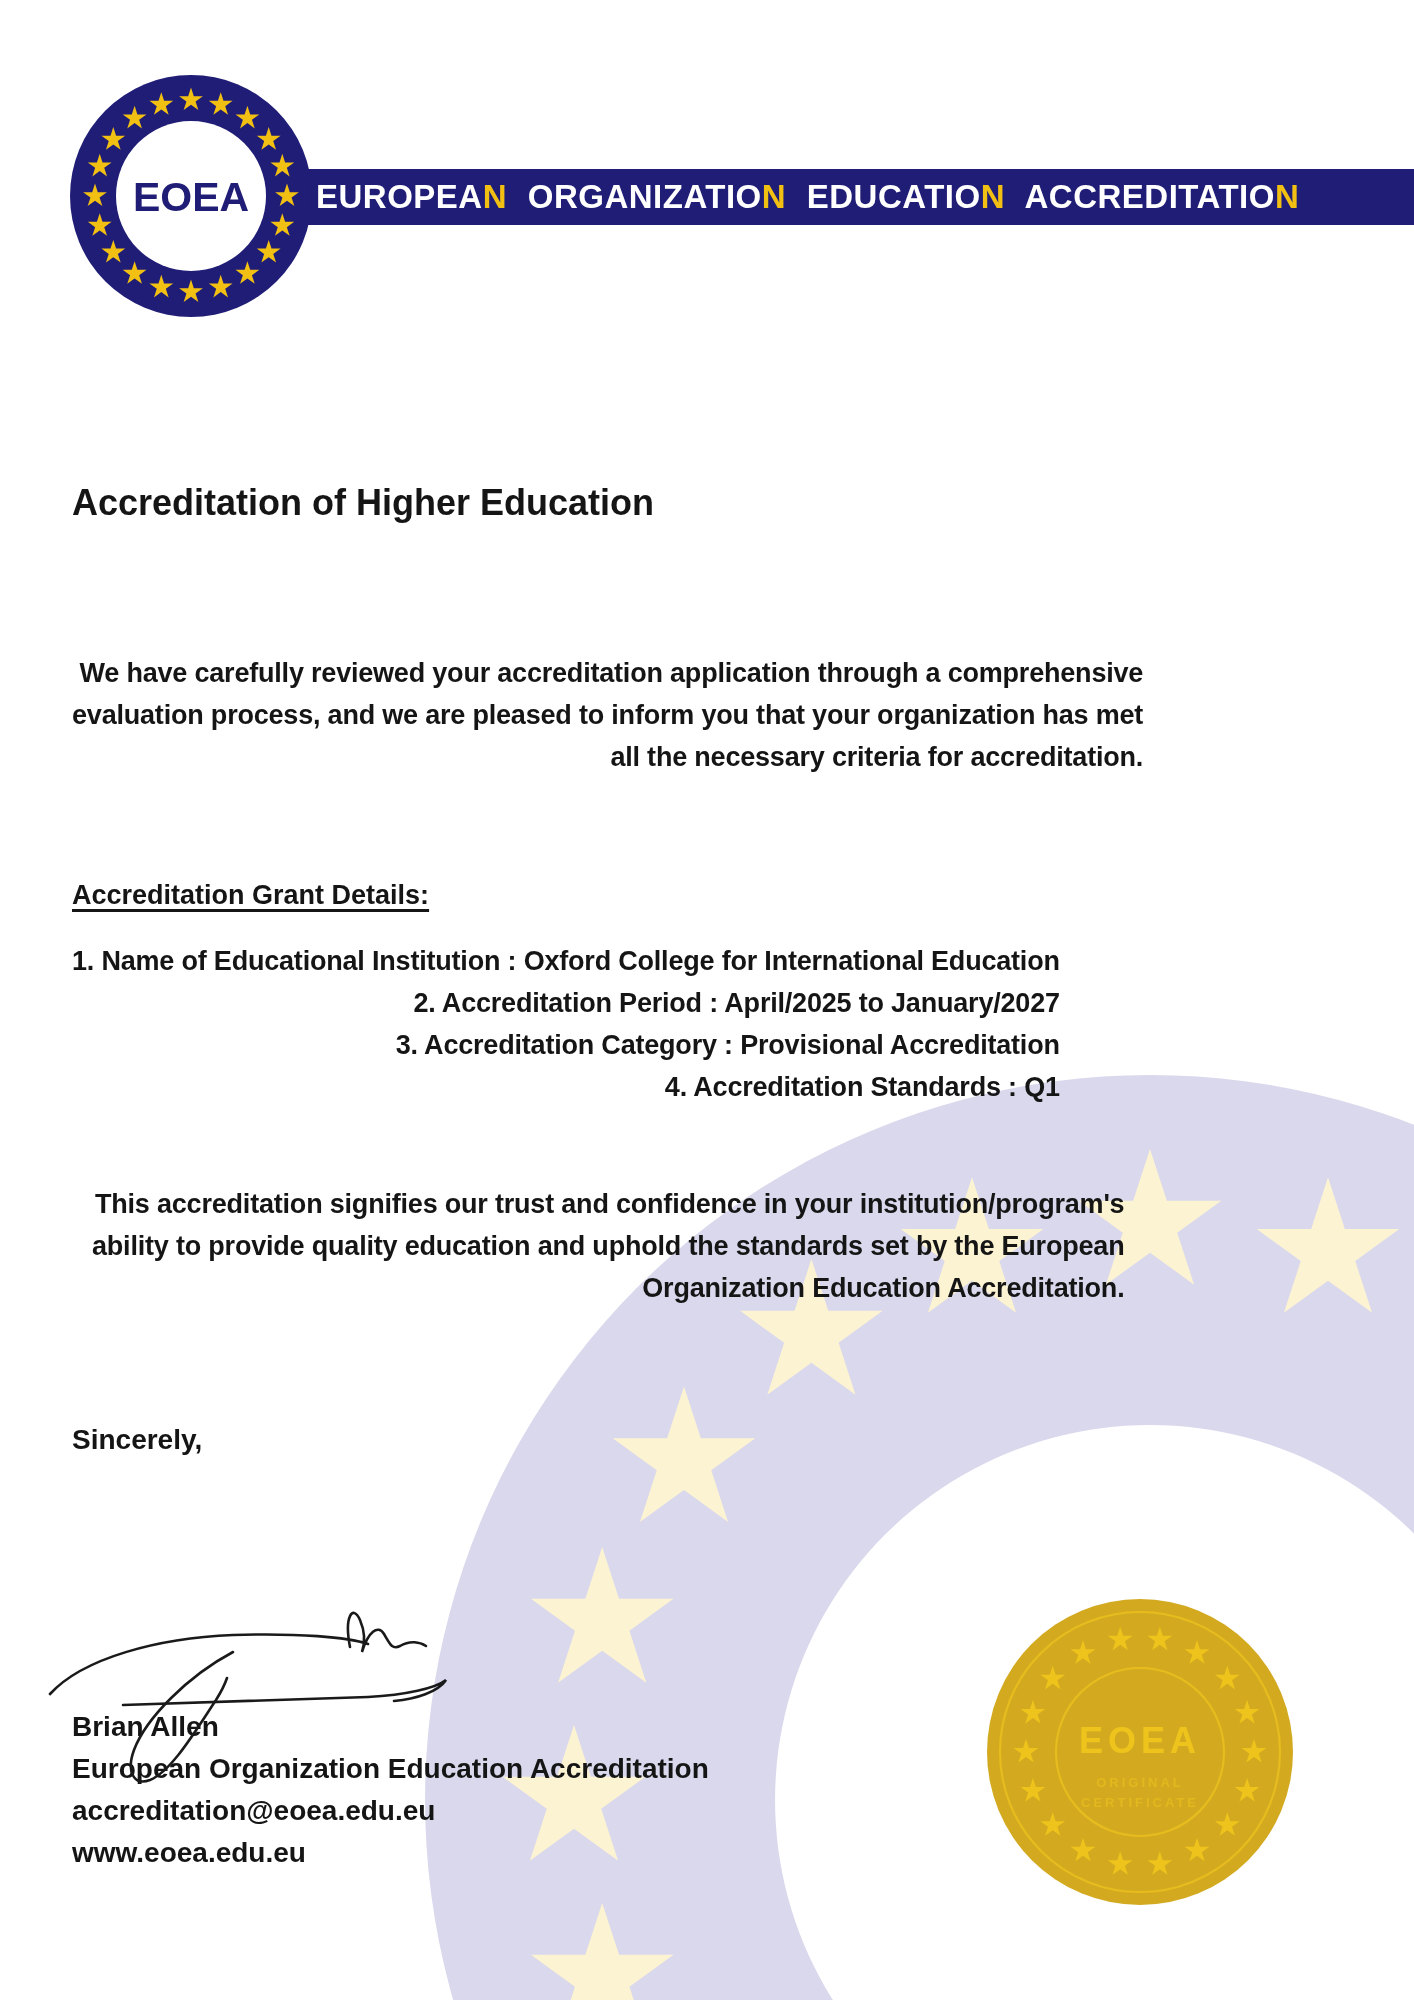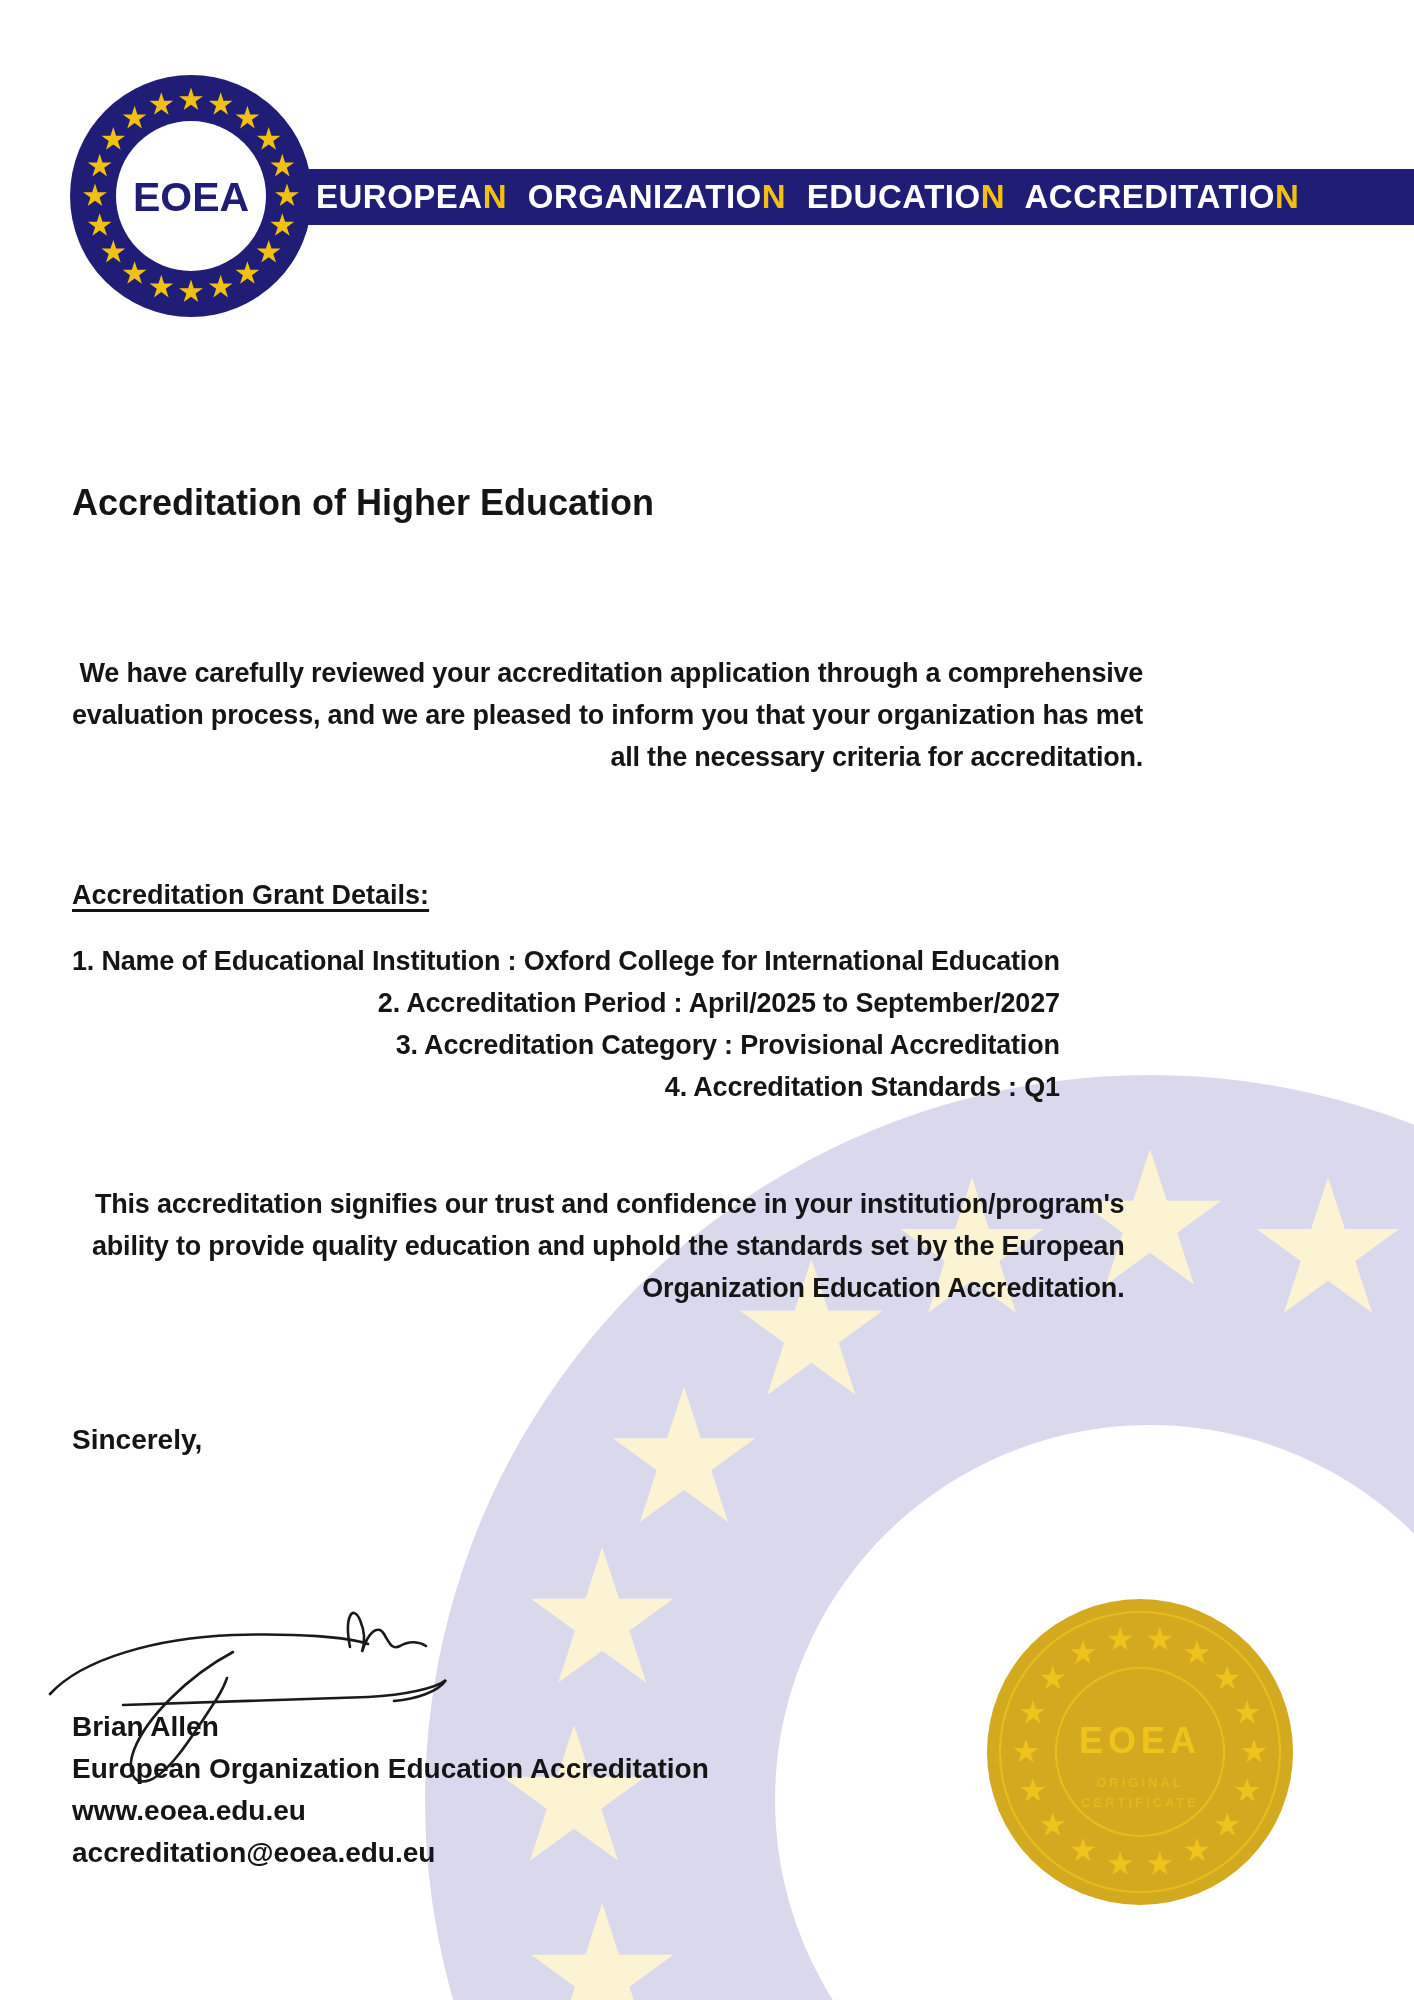--- a/index.html
+++ b/index.html
@@ -121,21 +121,21 @@
   <div class="layer para" id="intro">
     <div class="line">We have carefully reviewed your accreditation application through a comprehensive</div>
     <div class="line">evaluation process, and we are pleased to inform you that your organization has met</div>
     <div class="line">all the necessary criteria for accreditation.</div>
   </div>
 
   <div class="layer grant-heading">Accreditation Grant Details:</div>
 
   <div class="layer para" id="grant-items">
     <div class="line">1. Name of Educational Institution : Oxford College for International Education</div>
-    <div class="line">2. Accreditation Period : April/2025 to September/2027</div>
+    <div class="line">2. Accreditation Period : April/2025 to January/2027</div>
     <div class="line">3. Accreditation Category : Provisional Accreditation</div>
     <div class="line">4. Accreditation Standards : Q1</div>
   </div>
 
   <div class="layer para" id="statement">
     <div class="line">This accreditation signifies our trust and confidence in your institution/program's</div>
     <div class="line">ability to provide quality education and uphold the standards set by the European</div>
     <div class="line">Organization Education Accreditation.</div>
   </div>
 
@@ -144,22 +144,22 @@
   <svg class="signature-svg" width="440" height="230" viewBox="0 0 440 230" fill="none" stroke="#1a1a1a" stroke-width="2.6" stroke-linecap="round">
     <path d="M12,102 C45,66 120,46 195,43 C260,41 310,45 330,52"></path>
     <path d="M85,113 L330,105 C368,103 398,96 408,88 C400,100 378,107 356,109"></path>
     <path d="M312,55 C306,24 315,12 322,28 C328,42 326,54 324,60 C330,40 340,32 346,42 C352,52 354,58 362,54 C372,48 382,50 388,54"></path>
     <path d="M195,60 C150,84 108,126 96,158 C88,180 96,194 112,188 C134,179 158,138 178,108 C183,100 187,92 189,86"></path>
   </svg>
 
   <div class="layer contact">
     <div class="line">Brian Allen</div>
     <div class="line">European Organization Education Accreditation</div>
+    <div class="line">accreditation@eoea.edu.eu</div>
     <div class="line">www.eoea.edu.eu</div>
-    <div class="line">accreditation@eoea.edu.eu</div>
   </div>
 
   <svg class="seal-svg" width="306" height="306" viewBox="0 0 306 306">
     <circle cx="153" cy="153" r="153" fill="#d3aa1f"></circle>
     <circle cx="153" cy="153" r="140" fill="none" stroke="#e7bc1e" stroke-width="2.2"></circle>
     <g fill="#eec41c">
         <use href="#star-shape" xlink:href="#star-shape" transform="translate(172.8 40.7) scale(13)"></use>
         <use href="#star-shape" xlink:href="#star-shape" transform="translate(210.0 54.3) scale(13)"></use>
         <use href="#star-shape" xlink:href="#star-shape" transform="translate(240.3 79.7) scale(13)"></use>
         <use href="#star-shape" xlink:href="#star-shape" transform="translate(260.1 114.0) scale(13)"></use>

